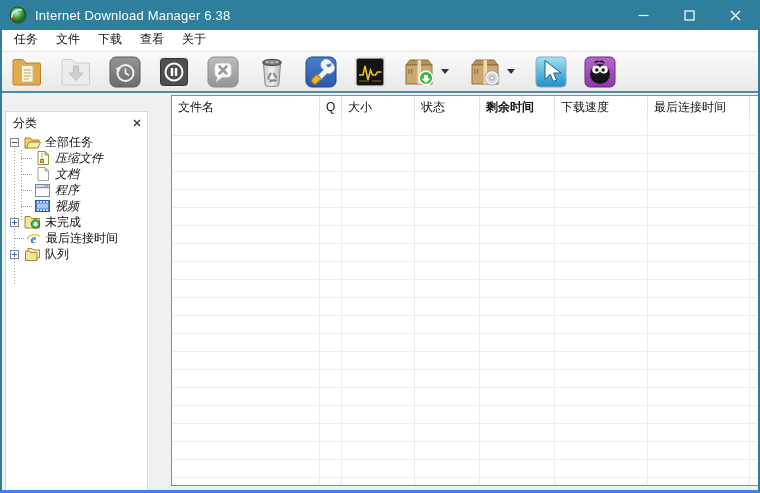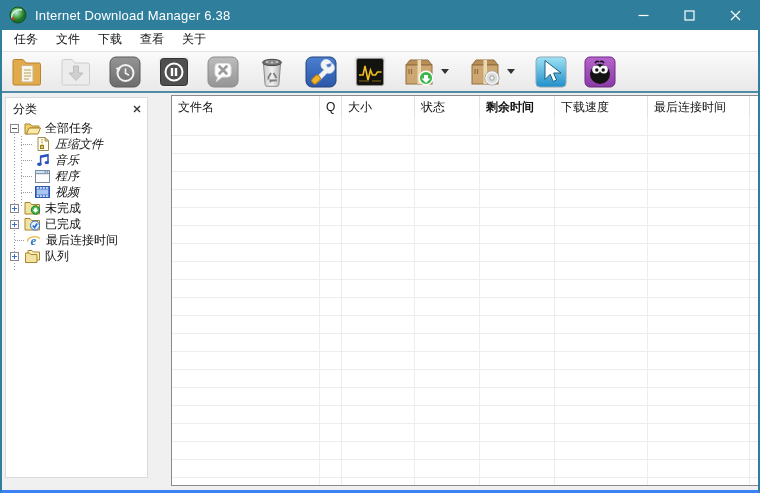--- a/index.html
+++ b/index.html
@@ -17,21 +17,21 @@
   .menu-item{ font-size:12px; color:#111; padding:3px 9px;}
   
   .toolbar{ height:41px; background:linear-gradient(#fafafa,#e9e9e9); display:flex; align-items:center; padding-left:7px; border-bottom:2px solid #4d8ba6;}
   .tbtn{ width:36px; height:36px; border:none; background:transparent; padding:0; margin-right:13px; display:flex;}
   .tbtn svg{ width:36px; height:36px; }
   .tgroup{ display:flex; align-items:center; margin-right:9px;}
   .tgroup .tbtn{ margin-right:4px;}
   .drop{ width:0; height:0; border-left:4px solid transparent; border-right:4px solid transparent; border-top:5px solid #333; margin-right:9px;}
   
   .main{ position:relative; height:395px; background:#f0f0f0;}
-  .sidebar{ position:absolute; left:3px; top:4px; width:143px; height:381px; background:#fff; border:1px solid #dadada;}
+  .sidebar{ position:absolute; left:3px; top:18px; width:143px; height:381px; background:#fff; border:1px solid #dadada;}
   .side-header{ height:19px; display:flex; align-items:center; padding:3px 6px 0 7px; font-size:12px; color:#111;}
   .side-close{ margin-left:auto; display:flex; cursor:default;}
   .tree{ position:relative; margin-top:3px; font-size:12px; color:#111;text-align:right;}
   .trow{ height:16px; display:flex; align-items:center; position:relative; white-space:nowrap;}
   .lvl0{ padding-left:4px;}
   .expander{ width:9px; height:9px; margin-right:5px; position:relative; z-index:2; background:#fff; display:flex;}
   .lvl1{ padding-left:28px;font-style:italic;}
   .lvl1::before{ content:''; position:absolute; left:15px; top:8px; width:11px; border-top:1px dotted #9a9a9a;}
   .nox{ padding-left:19px;}
   .nox::before{ content:''; position:absolute; left:9px; top:8px; width:9px; border-top:1px dotted #9a9a9a;}
@@ -292,32 +292,30 @@
             <svg width="12" height="14" viewBox="0 0 12 14">
                 <path d="M1 .5 h7 l3.5 3.5 v9.5 H1 z" fill="#fffef4" stroke="#9a8c4a"></path>
                 <path d="M8 .5 l3.5 3.5 H8 z" fill="#e8e3c8" stroke="#9a8c4a"></path>
                 <line x1="5" y1="2" x2="5" y2="8.5" stroke="#c9a227" stroke-width="1.4" stroke-dasharray="1.6 1"></line>
                 <rect x="3.5" y="8.5" width="3" height="3" fill="#e8c34f" stroke="#9a7d2a"></rect>
               </svg>
           </span>
           <span class="tlabel">压缩文件</span>
         </div>
 
-
         <div class="trow lvl1">
           <span class="ticon">
-            <svg width="14" height="14" viewBox="0 0 14 14">
-                <path d="M4.6 11 V3.2 L12 1.6 V9.4" fill="none" stroke="#2a52be" stroke-width="1.5"></path>
-                <path d="M4.6 3.2 L12 1.6 L12 3.4 L4.6 5 z" fill="#2a52be"></path>
-                <ellipse cx="3.4" cy="11.2" rx="2.3" ry="1.7" fill="#2a52be"></ellipse>
-                <ellipse cx="10.8" cy="9.6" rx="2.3" ry="1.7" fill="#2a52be"></ellipse>
-              </svg>
-          </span>
-          <span class="tlabel">音乐</span>
-        </div>
+            <svg width="12" height="14" viewBox="0 0 12 14">
+                <path d="M1 .5 h7 l3.5 3.5 v9.5 H1 z" fill="#fdfdfd" stroke="#9aa0a8"></path>
+                <path d="M8 .5 l3.5 3.5 H8 z" fill="#e4e7ea" stroke="#9aa0a8"></path>
+              </svg>
+          </span>
+          <span class="tlabel">文档</span>
+        </div>
+
 
         <div class="trow lvl1">
           <span class="ticon">
             <svg width="15" height="13" viewBox="0 0 15 13">
                 <rect x="0.5" y="0.5" width="14" height="12" fill="#fdfdfd" stroke="#7a8aa0"></rect>
                 <rect x="0.5" y="0.5" width="14" height="3.2" fill="#cfe0f2" stroke="#7a8aa0"></rect>
                 <circle cx="12.5" cy="2" r="0.8" fill="#5b7aa0"></circle>
                 <circle cx="10.2" cy="2" r="0.8" fill="#5b7aa0"></circle>
               </svg>
           </span>
@@ -354,36 +352,20 @@
           <span class="ticon">
             <svg width="17" height="14" viewBox="0 0 17 14">
                 <path d="M1 3.5 v-2 h5 l1.5 2 h8 v9.5 H1 z" fill="#f3e3a0" stroke="#a8842f"></path>
                 <circle cx="11.5" cy="9" r="4.2" fill="#3db549" stroke="#1f7a2e"></circle>
                 <path d="M10.2 6.8 h2.6 v2 h1.7 l-3 3 -3-3 h1.7 z" fill="#fff"></path>
               </svg>
           </span>
           <span class="tlabel">未完成</span>
         </div>
 
-        <div class="trow lvl0">
-          <span class="expander">
-            <svg width="9" height="9" viewBox="0 0 9 9">
-                <rect x="0.5" y="0.5" width="8" height="8" fill="#fff" stroke="#848790"></rect>
-                <path d="M2 4.5 h5 M4.5 2 v5" stroke="#3f6fbf"></path>
-              </svg>
-          </span>
-          <span class="ticon">
-            <svg width="17" height="14" viewBox="0 0 17 14">
-                <path d="M1 3.5 v-2 h5 l1.5 2 h8 v9.5 H1 z" fill="#f3e3a0" stroke="#a8842f"></path>
-                <circle cx="11" cy="8.5" r="4.5" fill="#e8f0fa" stroke="#2a6fd4"></circle>
-                <path d="M8.8 8.5 l1.8 2 2.6-4" fill="none" stroke="#2a6fd4" stroke-width="1.8"></path>
-              </svg>
-          </span>
-          <span class="tlabel">已完成</span>
-        </div>
 
         <div class="trow lvl0 nox">
           <span class="ticon">
             <svg width="15" height="14" viewBox="0 0 15 14">
                 <text x="7.5" y="11.5" text-anchor="middle" font-size="13" font-style="italic" font-weight="bold" fill="#2e7cc4" font-family="serif">e</text>
                 <path d="M1.5 8.5 a7 4.5 0 0 1 12.5-3" fill="none" stroke="#e8b93f" stroke-width="1.3"></path>
               </svg>
           </span>
           <span class="tlabel">最后连接时间</span>
         </div>

